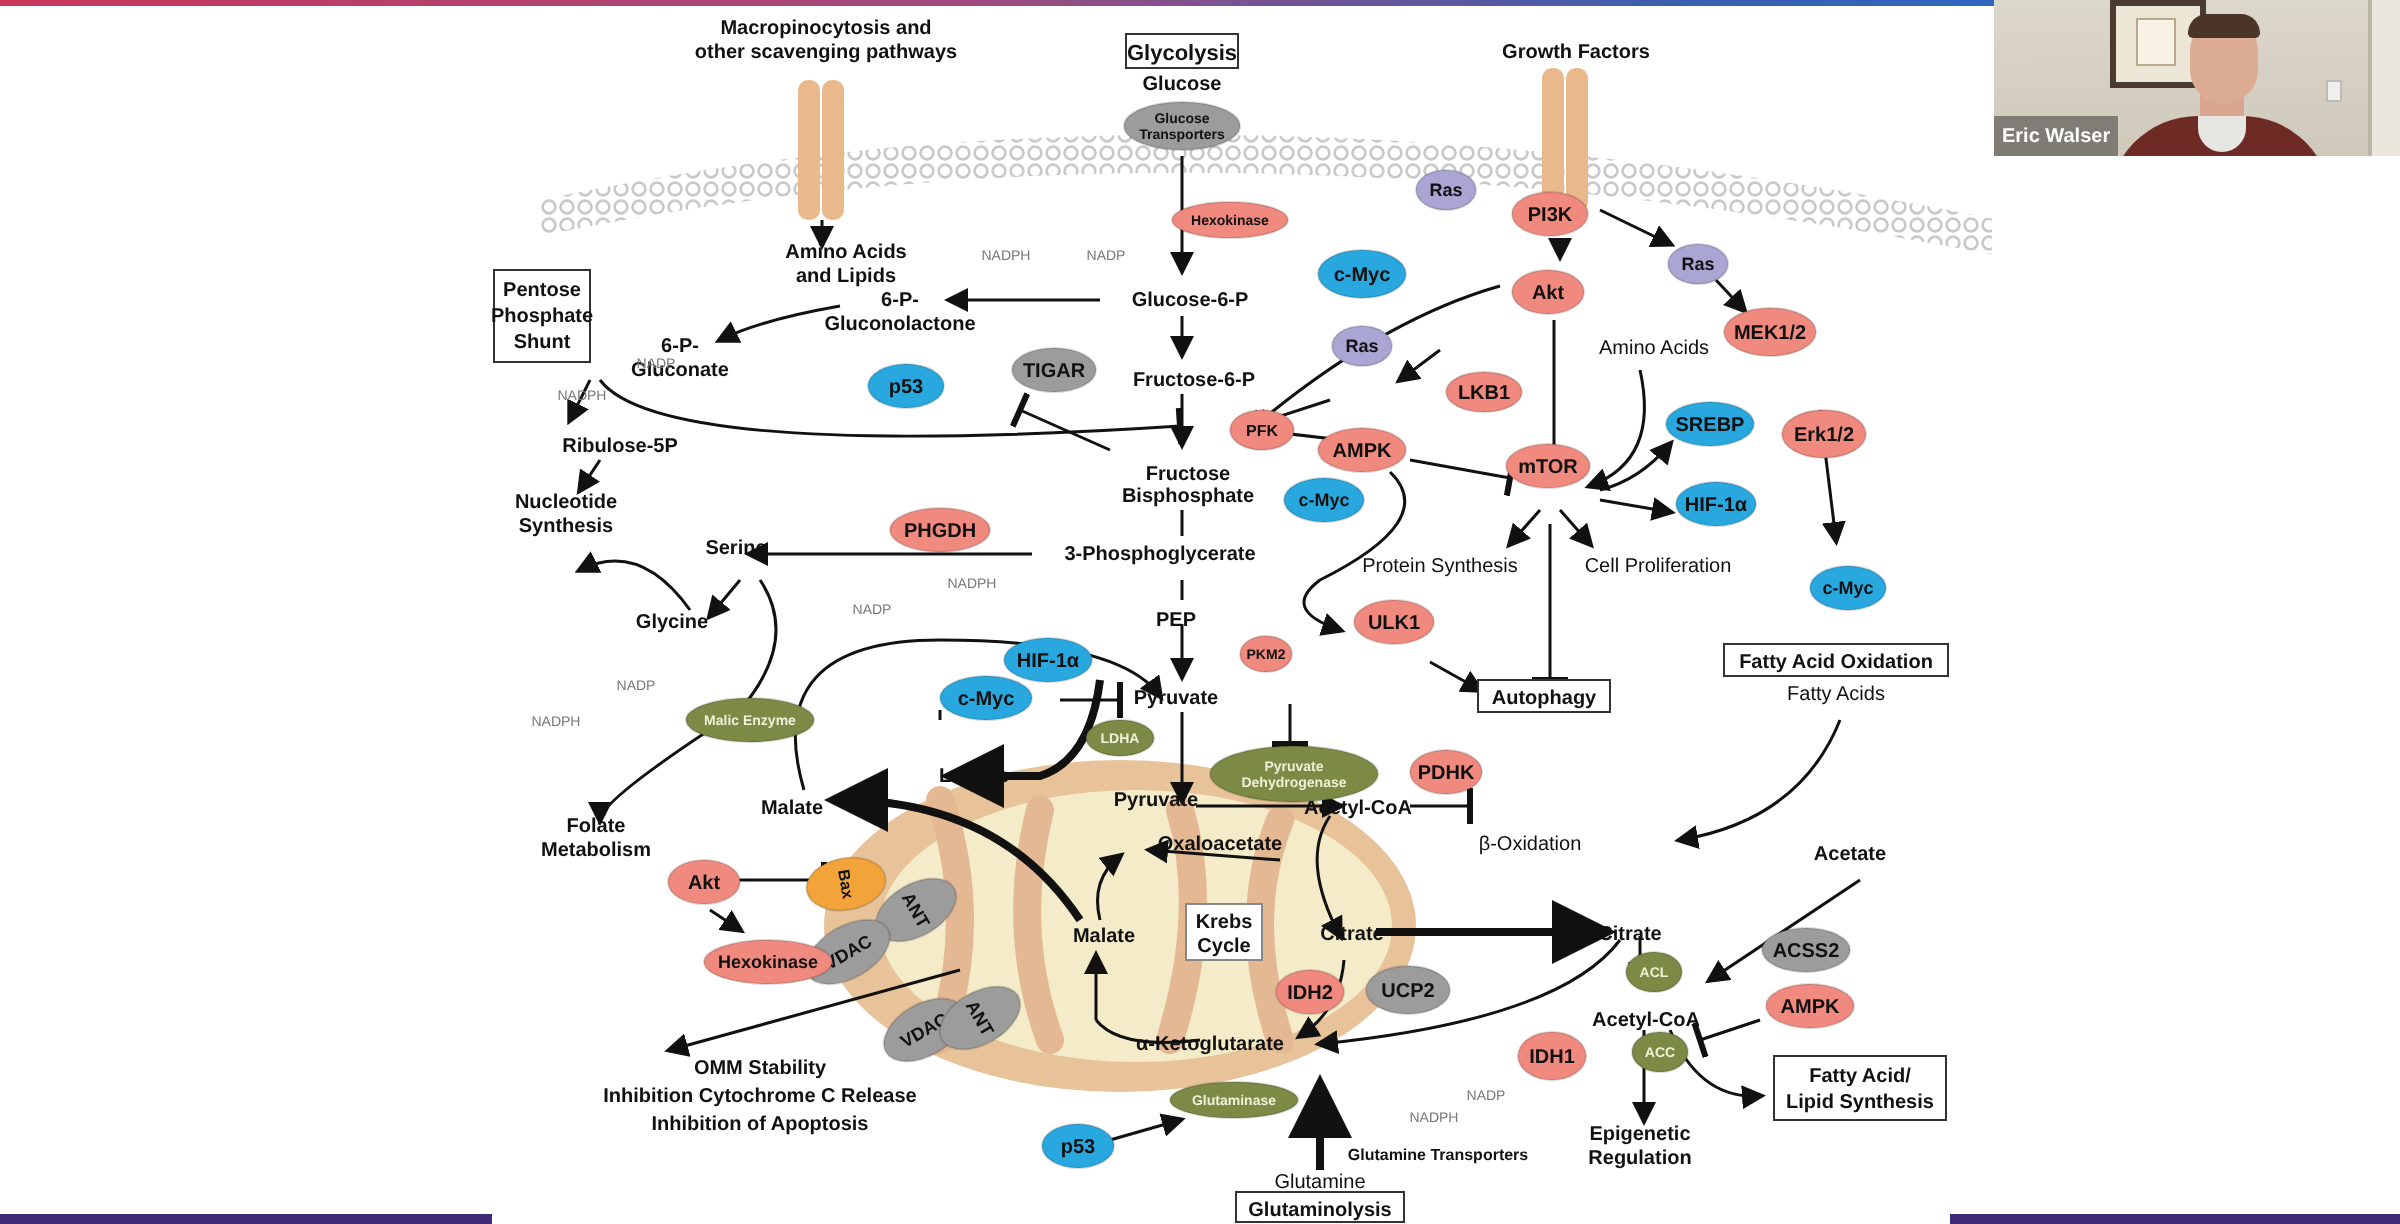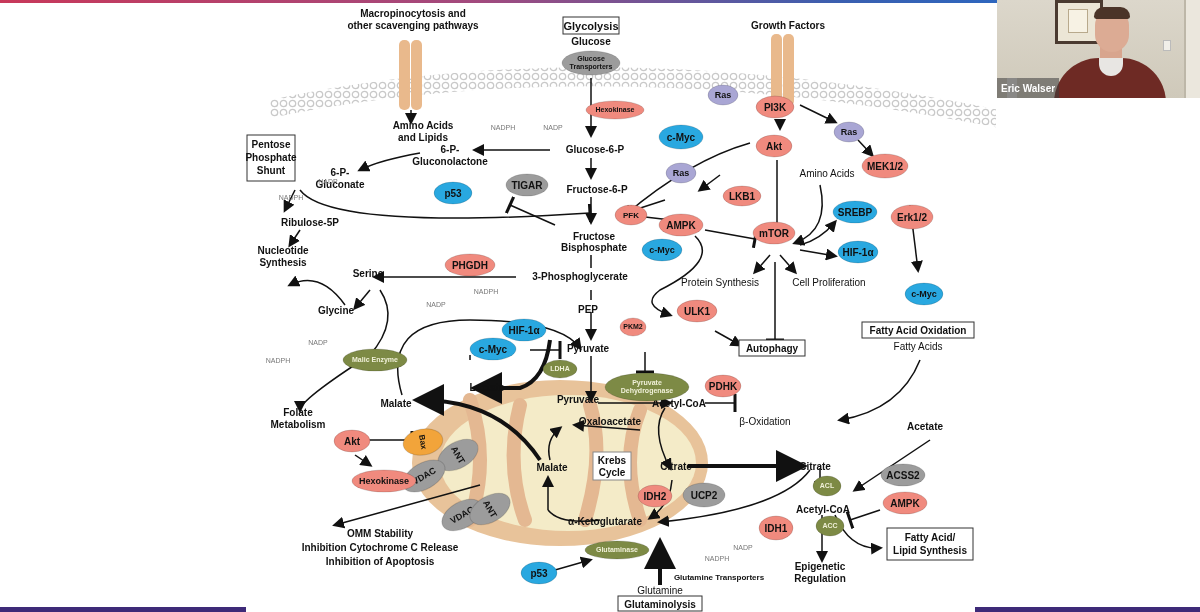--- a/index.html
+++ b/index.html
@@ -2,21 +2,21 @@
 <html><head>
 <meta charset="utf-8">
 <style>
   html,body{margin:0;padding:0;}
   body{width:1200px;height:612px;position:relative;overflow:hidden;background:#ffffff;font-family:"Liberation Sans",sans-serif;}
   .topbar{position:absolute;left:0;top:0;width:1200px;height:3px;background:linear-gradient(90deg,#c8385a 0%,#a24a7e 40%,#3a5fb0 70%,#1e6fd0 100%);}
   .bottombar-left{position:absolute;left:0;bottom:0;width:246px;height:5px;background:#3e2a78;}
   .bottombar-right{position:absolute;left:975px;bottom:0;width:225px;height:5px;background:#3e2a78;}
   .slide{position:absolute;left:246px;top:3px;width:750px;height:609px;background:#fff;}
   svg text{font-family:"Liberation Sans",sans-serif;font-weight:bold;fill:#111;}
-  .video{position:absolute;left:997px;top:0;width:203px;height:98px;background:#701a75;overflow:hidden;}
+  .video{position:absolute;left:997px;top:0;width:203px;height:78px;background:#701a75;overflow:hidden;}
   .video .wall{position:absolute;left:0;top:0;width:100%;height:100%;background:linear-gradient(180deg,#dcd7cb,#cfc9ba);}
   .video .frame{position:absolute;left:58px;top:0;width:42px;height:38px;border:3px solid #4a3a30;background:#ece6d6;}
   .video .frame:after{content:"";position:absolute;left:10px;top:6px;width:18px;height:22px;background:#f7f2e4;border:1px solid #b8a98c;}
   .video .door{position:absolute;right:0;top:0;width:14px;height:100%;background:#ebe7dd;border-left:2px solid #bdb7a8;}
   .video .switch{position:absolute;left:166px;top:40px;width:6px;height:9px;background:#f1efe9;border:1px solid #bbb;}
   .video .body{position:absolute;left:57px;top:58px;width:112px;height:50px;border-radius:45px 45px 0 0;background:#6e2a24;}
   .video .collar{position:absolute;left:102px;top:58px;width:24px;height:18px;border-radius:0 0 12px 12px;background:#e8e6e3;}
   .video .neck{position:absolute;left:103px;top:44px;width:22px;height:18px;background:#d8a58e;}
   .video .head{position:absolute;left:98px;top:10px;width:34px;height:42px;border-radius:16px 16px 18px 18px;background:#dcab94;}
   .video .hair{position:absolute;left:97px;top:7px;width:36px;height:12px;border-radius:16px 16px 4px 4px;background:#4b3428;}

